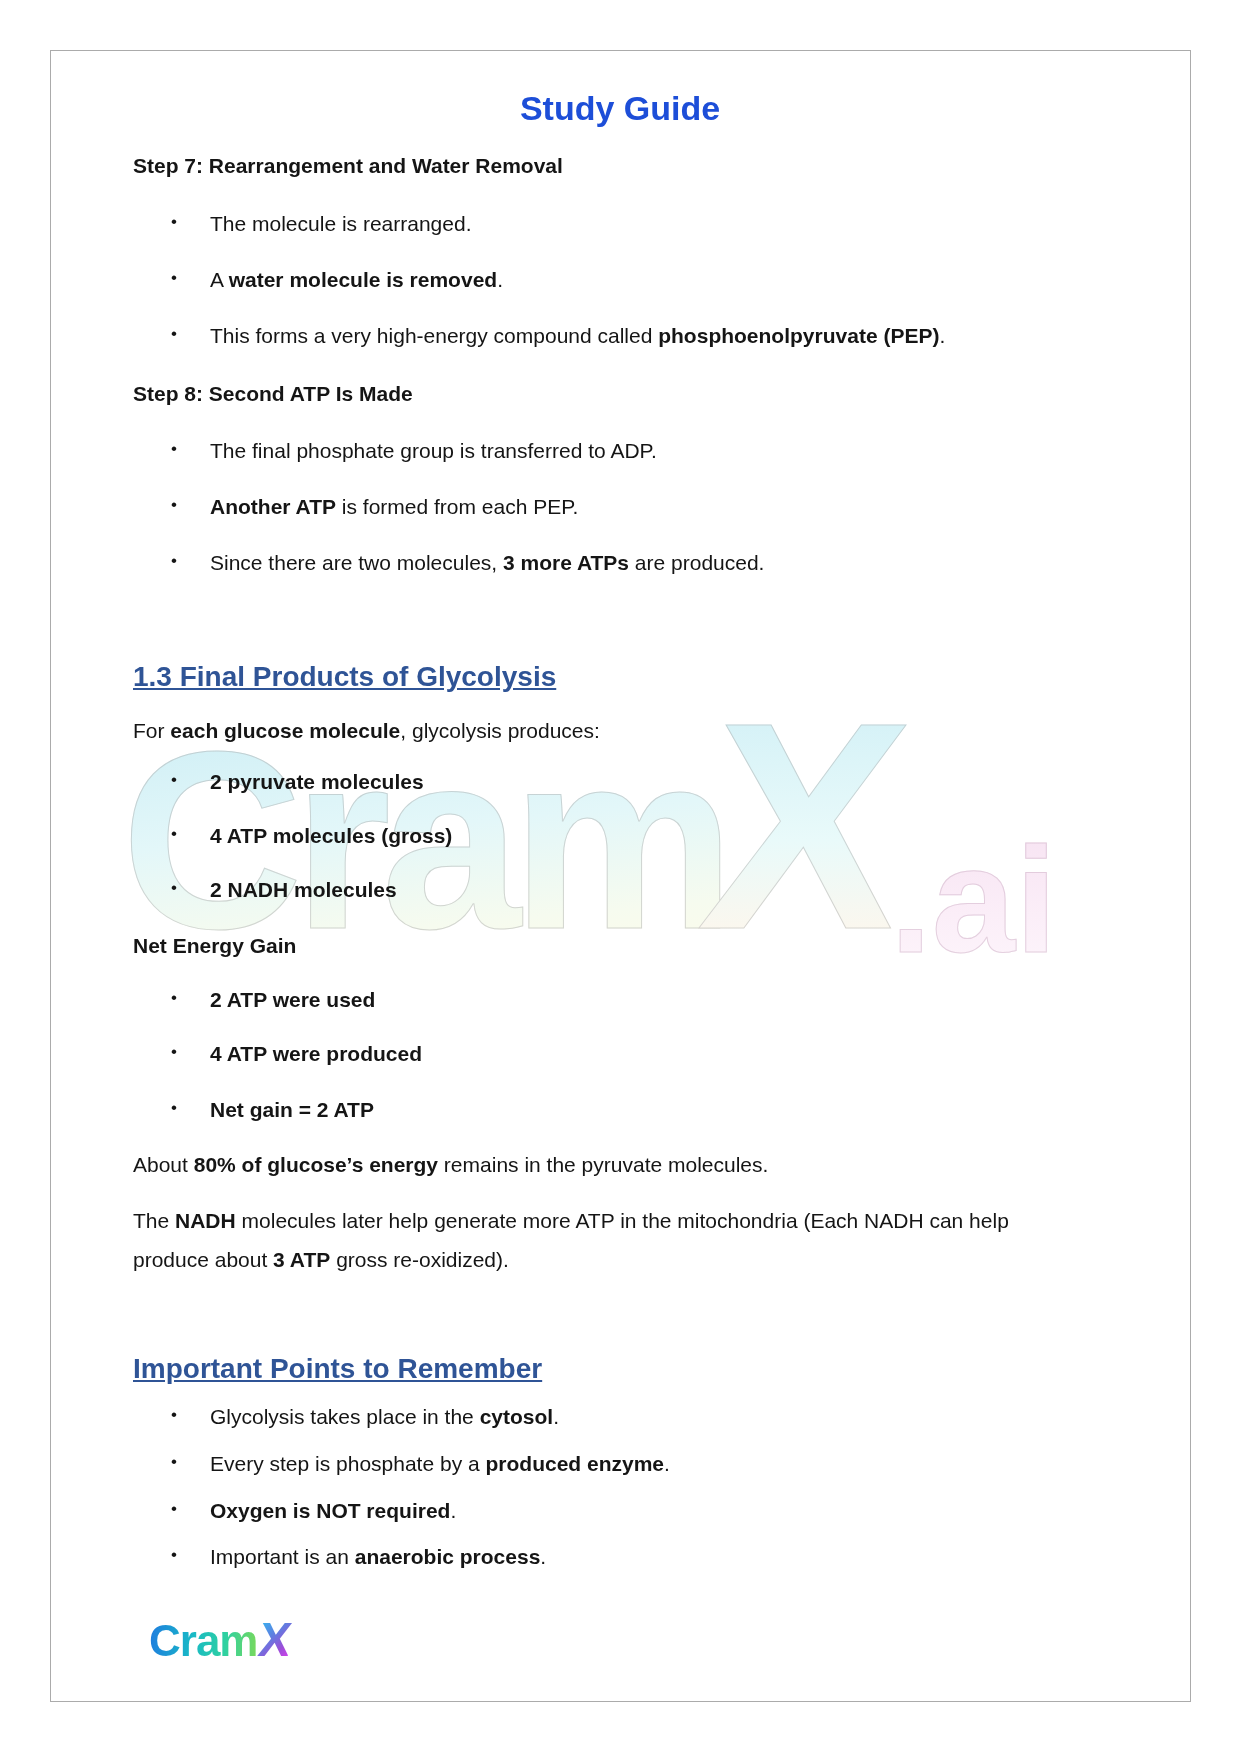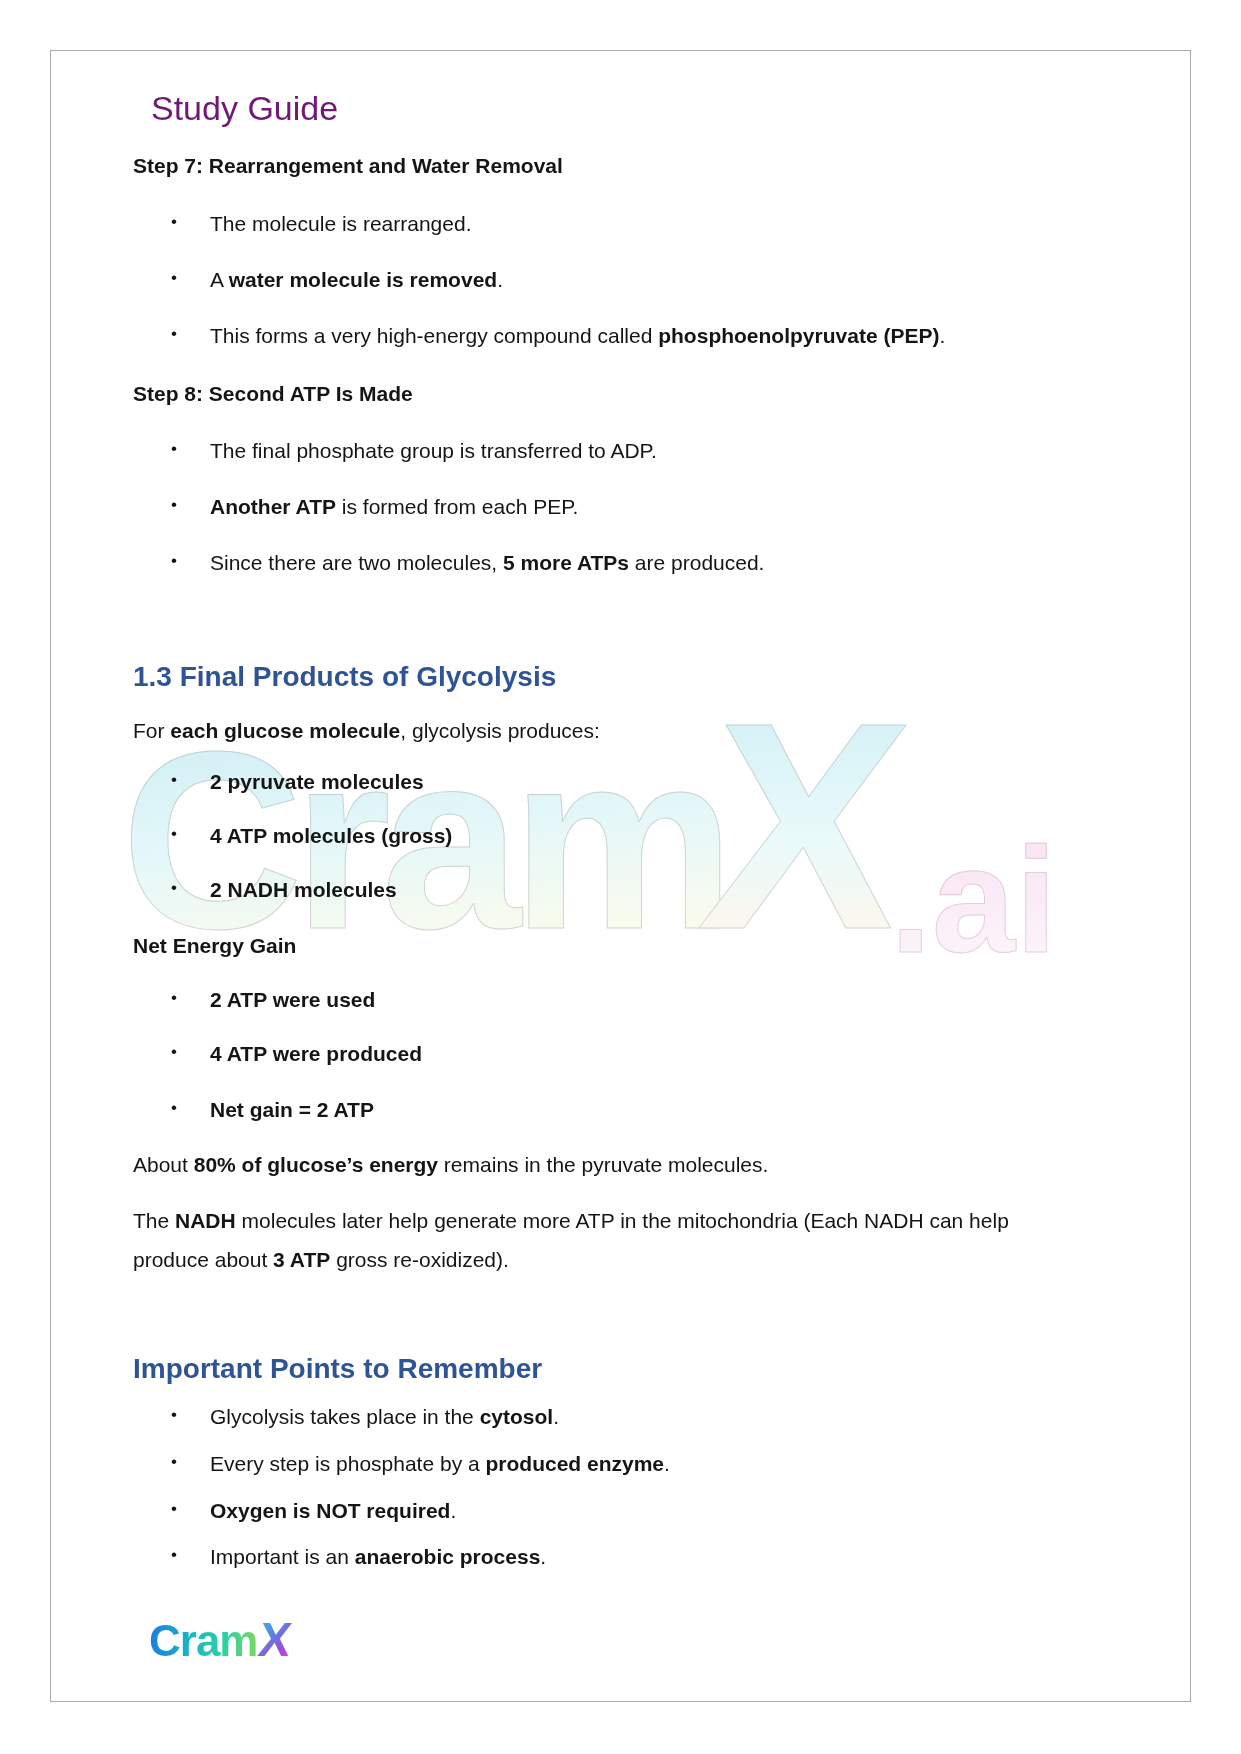--- a/index.html
+++ b/index.html
@@ -15,27 +15,27 @@
   .wm-x{font-size:295px;margin-left:-18px;transform:skewX(-6deg);
     background:linear-gradient(180deg,#cfeff6 0%,#e9fafa 55%,#fbf7ee 85%,#f9eef6 100%);
     -webkit-background-clip:text;background-clip:text;color:transparent;
     -webkit-text-stroke:1px rgba(168,168,168,0.45);}
   .wm-ai{font-size:150px;margin-left:-14px;position:relative;top:24px;
     background:linear-gradient(180deg,#f7e3f2 0%,#fbeef8 60%,#fdf5fb 100%);
     -webkit-background-clip:text;background-clip:text;color:transparent;
     -webkit-text-stroke:1px rgba(205,175,198,0.5);}
 
   
-  .title{position:absolute;top:38px;left:100px;right:101px;text-align:left;
-    font-size:34px;font-weight:normal;color:#701a75;z-index:2;}
+  .title{position:absolute;top:38px;left:100px;right:101px;text-align:center;
+    font-size:34px;font-weight:bold;color:#1d4ed8;z-index:2;}
   .doc-blocks{position:absolute;inset:0;z-index:1;}
   .blk{position:absolute;left:82px;right:101px;font-size:21px;line-height:1.25;}
   .blk .bold{font-weight:bold;}
   .blk.h3{font-weight:bold;}
-  .blk.h2{font-size:28px;font-weight:bold;color:#2F5496;}
+  .blk.h2{font-size:28px;font-weight:bold;color:#2F5496;text-decoration:underline;}
   .blk.p{line-height:1.85;}
   .blk.bullet{padding-left:77px;}
   .blk.bullet .dot{position:absolute;left:38px;top:0px;font-size:17px;}
 
   .doc-blocks > :nth-child(1){top:102px;}
   .doc-blocks > :nth-child(2){top:160px;}
   .doc-blocks > :nth-child(3){top:216px;}
   .doc-blocks > :nth-child(4){top:272px;}
   .doc-blocks > :nth-child(5){top:330px;}
   .doc-blocks > :nth-child(6){top:387px;}
@@ -80,21 +80,21 @@
   <div class="title">Study Guide</div>
 
   <div class="doc-blocks">
       <div class="blk h3"><span class="bold">Step 7: Rearrangement and Water Removal</span></div>
       <div class="blk bullet"><span class="dot">•</span><span><span>The molecule is rearranged.</span></span></div>
       <div class="blk bullet"><span class="dot">•</span><span><span>A </span><span class="bold">water molecule is removed</span><span>.</span></span></div>
       <div class="blk bullet"><span class="dot">•</span><span><span>This forms a very high-energy compound called </span><span class="bold">phosphoenolpyruvate (PEP)</span><span>.</span></span></div>
       <div class="blk h3"><span class="bold">Step 8: Second ATP Is Made</span></div>
       <div class="blk bullet"><span class="dot">•</span><span><span>The final phosphate group is transferred to ADP.</span></span></div>
       <div class="blk bullet"><span class="dot">•</span><span><span class="bold">Another ATP</span><span> is formed from each PEP.</span></span></div>
-      <div class="blk bullet"><span class="dot">•</span><span><span>Since there are two molecules, </span><span class="bold">5 more ATPs</span><span> are produced.</span></span></div>
+      <div class="blk bullet"><span class="dot">•</span><span><span>Since there are two molecules, </span><span class="bold">3 more ATPs</span><span> are produced.</span></span></div>
       <div class="blk h2"><span class="bold">1.3 Final Products of Glycolysis</span></div>
       <div class="blk p"><span>For </span><span class="bold">each glucose molecule</span><span>, glycolysis produces:</span></div>
       <div class="blk bullet"><span class="dot">•</span><span><span class="bold">2 pyruvate molecules</span></span></div>
       <div class="blk bullet"><span class="dot">•</span><span><span class="bold">4 ATP molecules (gross)</span></span></div>
       <div class="blk bullet"><span class="dot">•</span><span><span class="bold">2 NADH molecules</span></span></div>
       <div class="blk h3"><span class="bold">Net Energy Gain</span></div>
       <div class="blk bullet"><span class="dot">•</span><span><span class="bold">2 ATP were used</span></span></div>
       <div class="blk bullet"><span class="dot">•</span><span><span class="bold">4 ATP were produced</span></span></div>
       <div class="blk bullet"><span class="dot">•</span><span><span class="bold">Net gain = 2 ATP</span></span></div>
       <div class="blk p"><span>About </span><span class="bold">80% of glucose’s energy</span><span> remains in the pyruvate molecules.</span></div>

